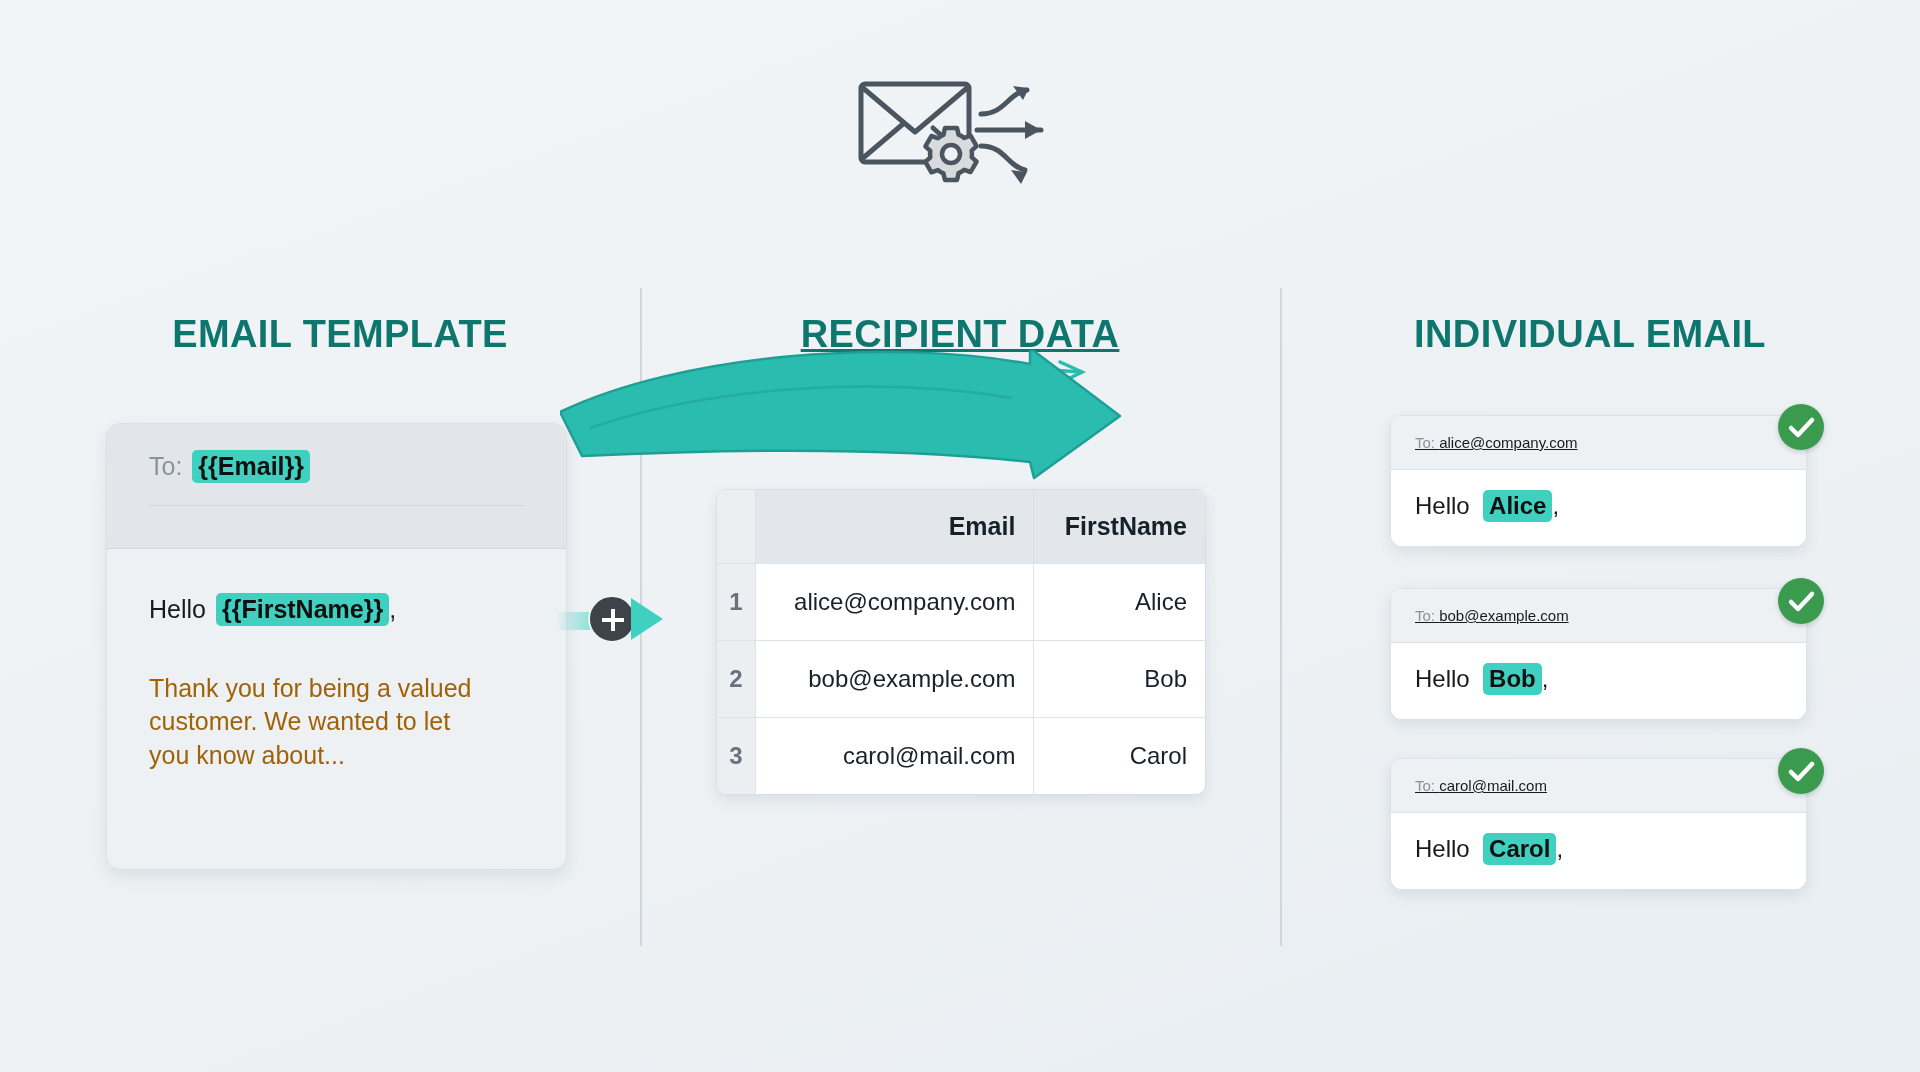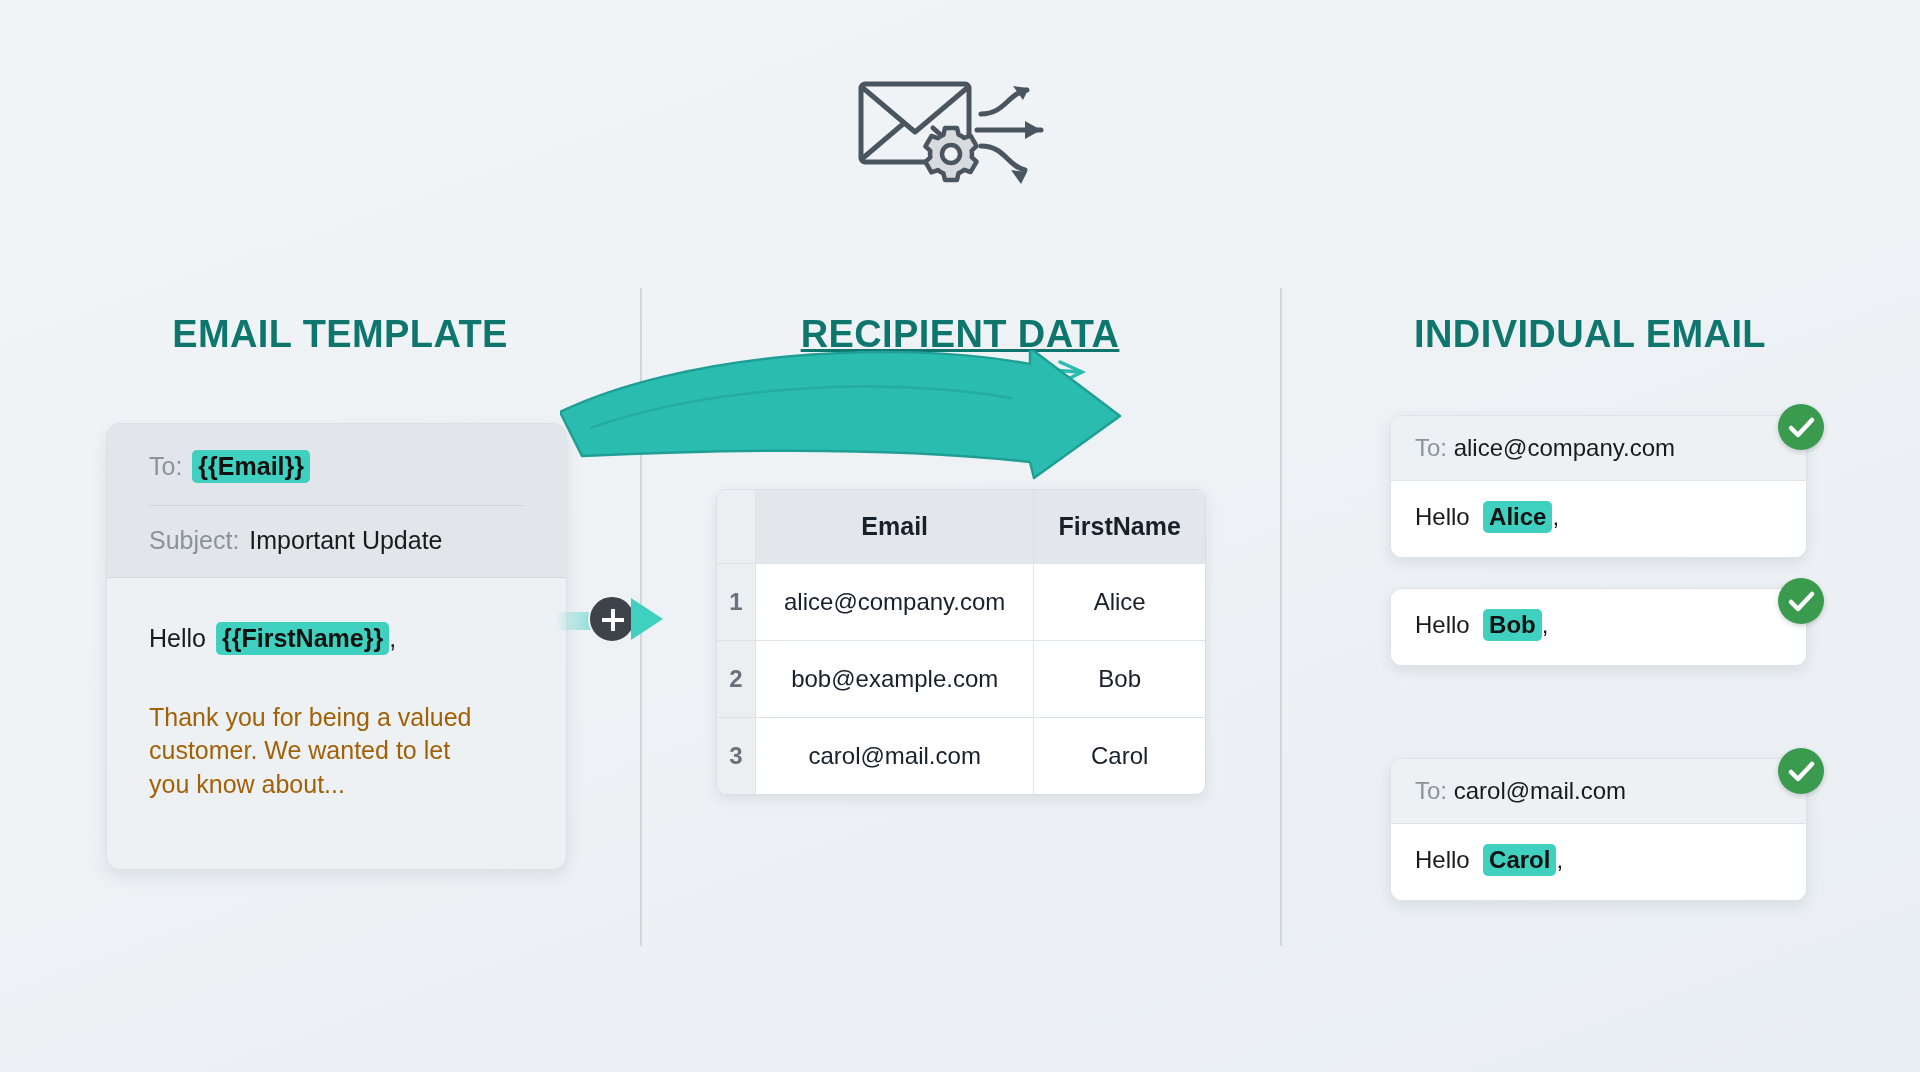--- a/index.html
+++ b/index.html
@@ -158,21 +158,21 @@
     box-shadow: 0 5px 14px rgba(40,55,70,0.09);
     overflow: hidden;
     border-collapse: collapse;
   }
   #recipient-table table {
     border-collapse: collapse;
     width: 100%;
     font-size: 24px;
   }
   #recipient-table th, #recipient-table td {
-    text-align: center;
+    text-align: right;
     border-right: 1px solid #dde2e7;
     border-bottom: 1px solid #dde2e7;
     padding: 16px 18px;
     color: #18202a;
     white-space: nowrap;
   }
   #recipient-table thead th {
     background: #e3e7eb;
     font-weight: bold;
     font-size: 25px;
@@ -212,23 +212,24 @@
     box-shadow: 0 5px 14px rgba(40,55,70,0.10);
     overflow: hidden;
   }
   #out-card-1 { left: 1390px; top: 415px; }
   #out-card-2 { left: 1390px; top: 588px; }
   #out-card-3 { left: 1390px; top: 758px; }
   .out-head {
     background: #eef1f4;
     border-bottom: 1px solid #dde2e7;
     padding: 18px 24px;
-    font-size: 24px;
+    font-size: 15px;
     color: #1a1a1a;
     white-space: nowrap;
+    text-decoration: underline;
   }
   .out-head .to-label { color: #8a929b; }
   .out-body {
     background: #ffffff;
     padding: 20px 24px 24px 24px;
     font-size: 24px;
     color: #1a1a1a;
     white-space: nowrap;
   }
   .out-body .merge-tag { font-size: 24px; }
@@ -280,24 +281,20 @@
 <div class="section-title" id="title-recipient">RECIPIENT DATA</div>
 <div class="section-title" id="title-emails">INDIVIDUAL EMAIL</div>
 
 <div id="template-card">
   <div id="template-head">
     <div class="tmpl-line">
       <span class="tmpl-label">To:</span>
       <span class="merge-tag">{{Email}}</span>
     </div>
     <div class="tmpl-rule"></div>
-    <div class="tmpl-line">
-      <span class="tmpl-label">Subject:</span>
-      <span>Important Update</span>
-    </div>
   </div>
   <div id="template-body">
     <div id="tmpl-greeting">
       <span>Hello</span>
       <span style="width:10px"></span>
       <span class="merge-tag">{{FirstName}}</span>
       <span>,</span>
     </div>
     <div id="tmpl-paragraph">Thank you for being a valued customer. We wanted to let you know about...</div>
   </div>
@@ -348,20 +345,24 @@
     <span>&nbsp;</span><span class="merge-tag">Alice</span><span>,</span>
   </div>
 </div>
 <div class="check-badge" id="check-1">
   <svg width="46" height="46" viewBox="0 0 46 46">
       <path d="M13 24 L20 31 L34 16" fill="none" stroke="#ffffff" stroke-width="4.5" stroke-linecap="round" stroke-linejoin="round"></path>
     </svg>
 </div>
 
 <div class="out-card" id="out-card-2">
+  <div class="out-head">
+    <span class="to-label">To:</span>
+    <span>bob@example.com</span>
+  </div>
   <div class="out-body">
     <span>Hello</span>
     <span>&nbsp;</span><span class="merge-tag">Bob</span><span>,</span>
   </div>
 </div>
 <div class="check-badge" id="check-2">
   <svg width="46" height="46" viewBox="0 0 46 46">
       <path d="M13 24 L20 31 L34 16" fill="none" stroke="#ffffff" stroke-width="4.5" stroke-linecap="round" stroke-linejoin="round"></path>
     </svg>
 </div>

